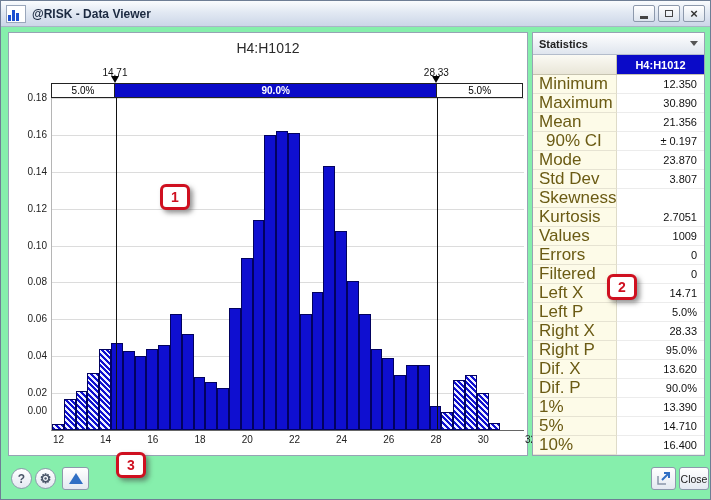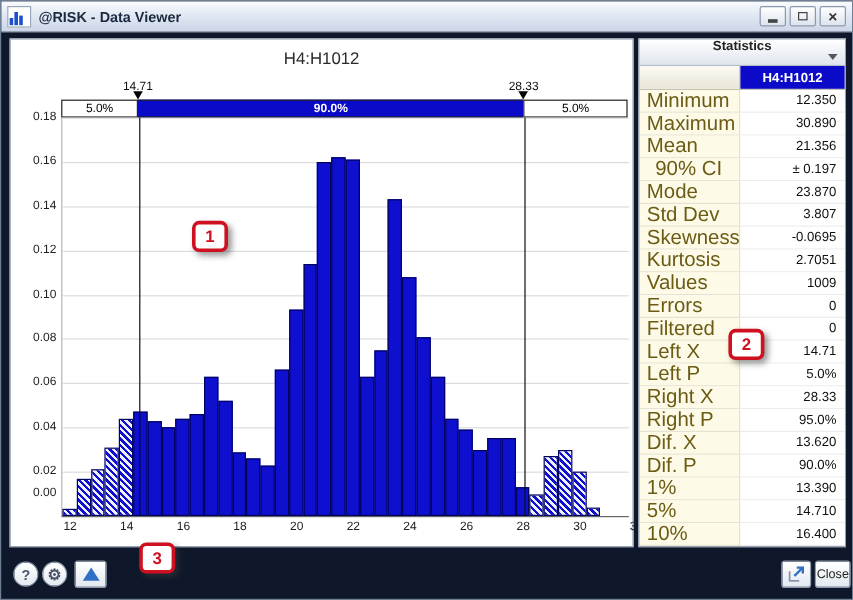--- a/index.html
+++ b/index.html
@@ -1,18 +1,18 @@
 <!DOCTYPE html>
 <html><head>
 <meta charset="utf-8">
 <style>
   * { margin:0; padding:0; }
   body { background:#fff; font-family:"Liberation Sans", sans-serif; }
 
-  .window { position:relative; width:711px; height:500px; background:#0f172a;
+  .window { position:relative; width:711px; height:500px; background:#86efac;
     border:1px solid #6e7e95; box-sizing:border-box; overflow:hidden;
     font-family:"Liberation Sans", sans-serif; }
 
   
   .titlebar { position:absolute; left:0; top:0; right:0; height:26px;
     background:linear-gradient(#fafcfe,#e2e9f3 45%,#ccd6e8);
     border-bottom:1px solid #a9b4c6; display:flex; align-items:center;
     padding:0 5px; box-sizing:border-box; }
   .app-icon { width:16px; height:14px; display:flex; align-items:flex-end; gap:1px;
     background:#fff; border:1px solid #9aa7bb; padding:1px; box-sizing:content-box; }
@@ -51,21 +51,21 @@
   .bar.hatched { background:repeating-linear-gradient(45deg,#0f0fd0 0,#0f0fd0 2px,#eef0ff 2px,#eef0ff 4px); }
   .delim-line { position:absolute; top:0; width:1px; height:100%; background:#111; z-index:5; }
   .ylabel { position:absolute; left:4px; width:34px; text-align:right; font-size:10px; color:#222; }
   .xlabel { position:absolute; top:401px; width:26px; text-align:right; font-size:10px; color:#222; }
 
   
   .stats-panel { position:absolute; left:531px; top:31px; width:173px; height:424px;
     background:#fff; border:1px solid #97a3b4; box-sizing:border-box; overflow:hidden; }
   .stats-header { height:21px; background:linear-gradient(#ffffff,#dfe5ee);
     border-bottom:1px solid #b3bccb; display:flex; align-items:center;
-    padding:0 6px; font-size:11px; font-weight:bold; color:#222;flex-direction:column; }
+    padding:0 6px; font-size:11px; font-weight:bold; color:#222; }
   .chev { margin-left:auto; width:0; height:0; border-left:4px solid transparent;
     border-right:4px solid transparent; border-top:5px solid #555; }
   .col-hdr { display:flex; height:19px; border-bottom:1px solid #c6c3b0; }
   .col-hdr .blank { width:84px; background:linear-gradient(#fbfaf4,#e9e6d8);
     border-right:1px solid #c6c3b0; box-sizing:border-box; }
   .col-hdr .colname { flex:1; background:#0a0ac8; color:#fff; font-size:11px;
     font-weight:bold; display:flex; align-items:center; justify-content:center; }
   .srow { display:flex; height:19px; }
   .slabel { width:84px; background:#fdfbe8; color:#6b5b14; font-size:17px;
     line-height:18px; padding-left:6px; box-sizing:border-box;
@@ -240,21 +240,20 @@
         <div class="srow">
           <div class="slabel">Mode</div>
           <div class="svalue">23.870</div>
         </div>
         <div class="srow">
           <div class="slabel">Std Dev</div>
           <div class="svalue">3.807</div>
         </div>
         <div class="srow">
           <div class="slabel">Skewness</div>
-          <div class="svalue">-0.0695</div>
         </div>
         <div class="srow">
           <div class="slabel">Kurtosis</div>
           <div class="svalue">2.7051</div>
         </div>
         <div class="srow">
           <div class="slabel">Values</div>
           <div class="svalue">1009</div>
         </div>
         <div class="srow">

